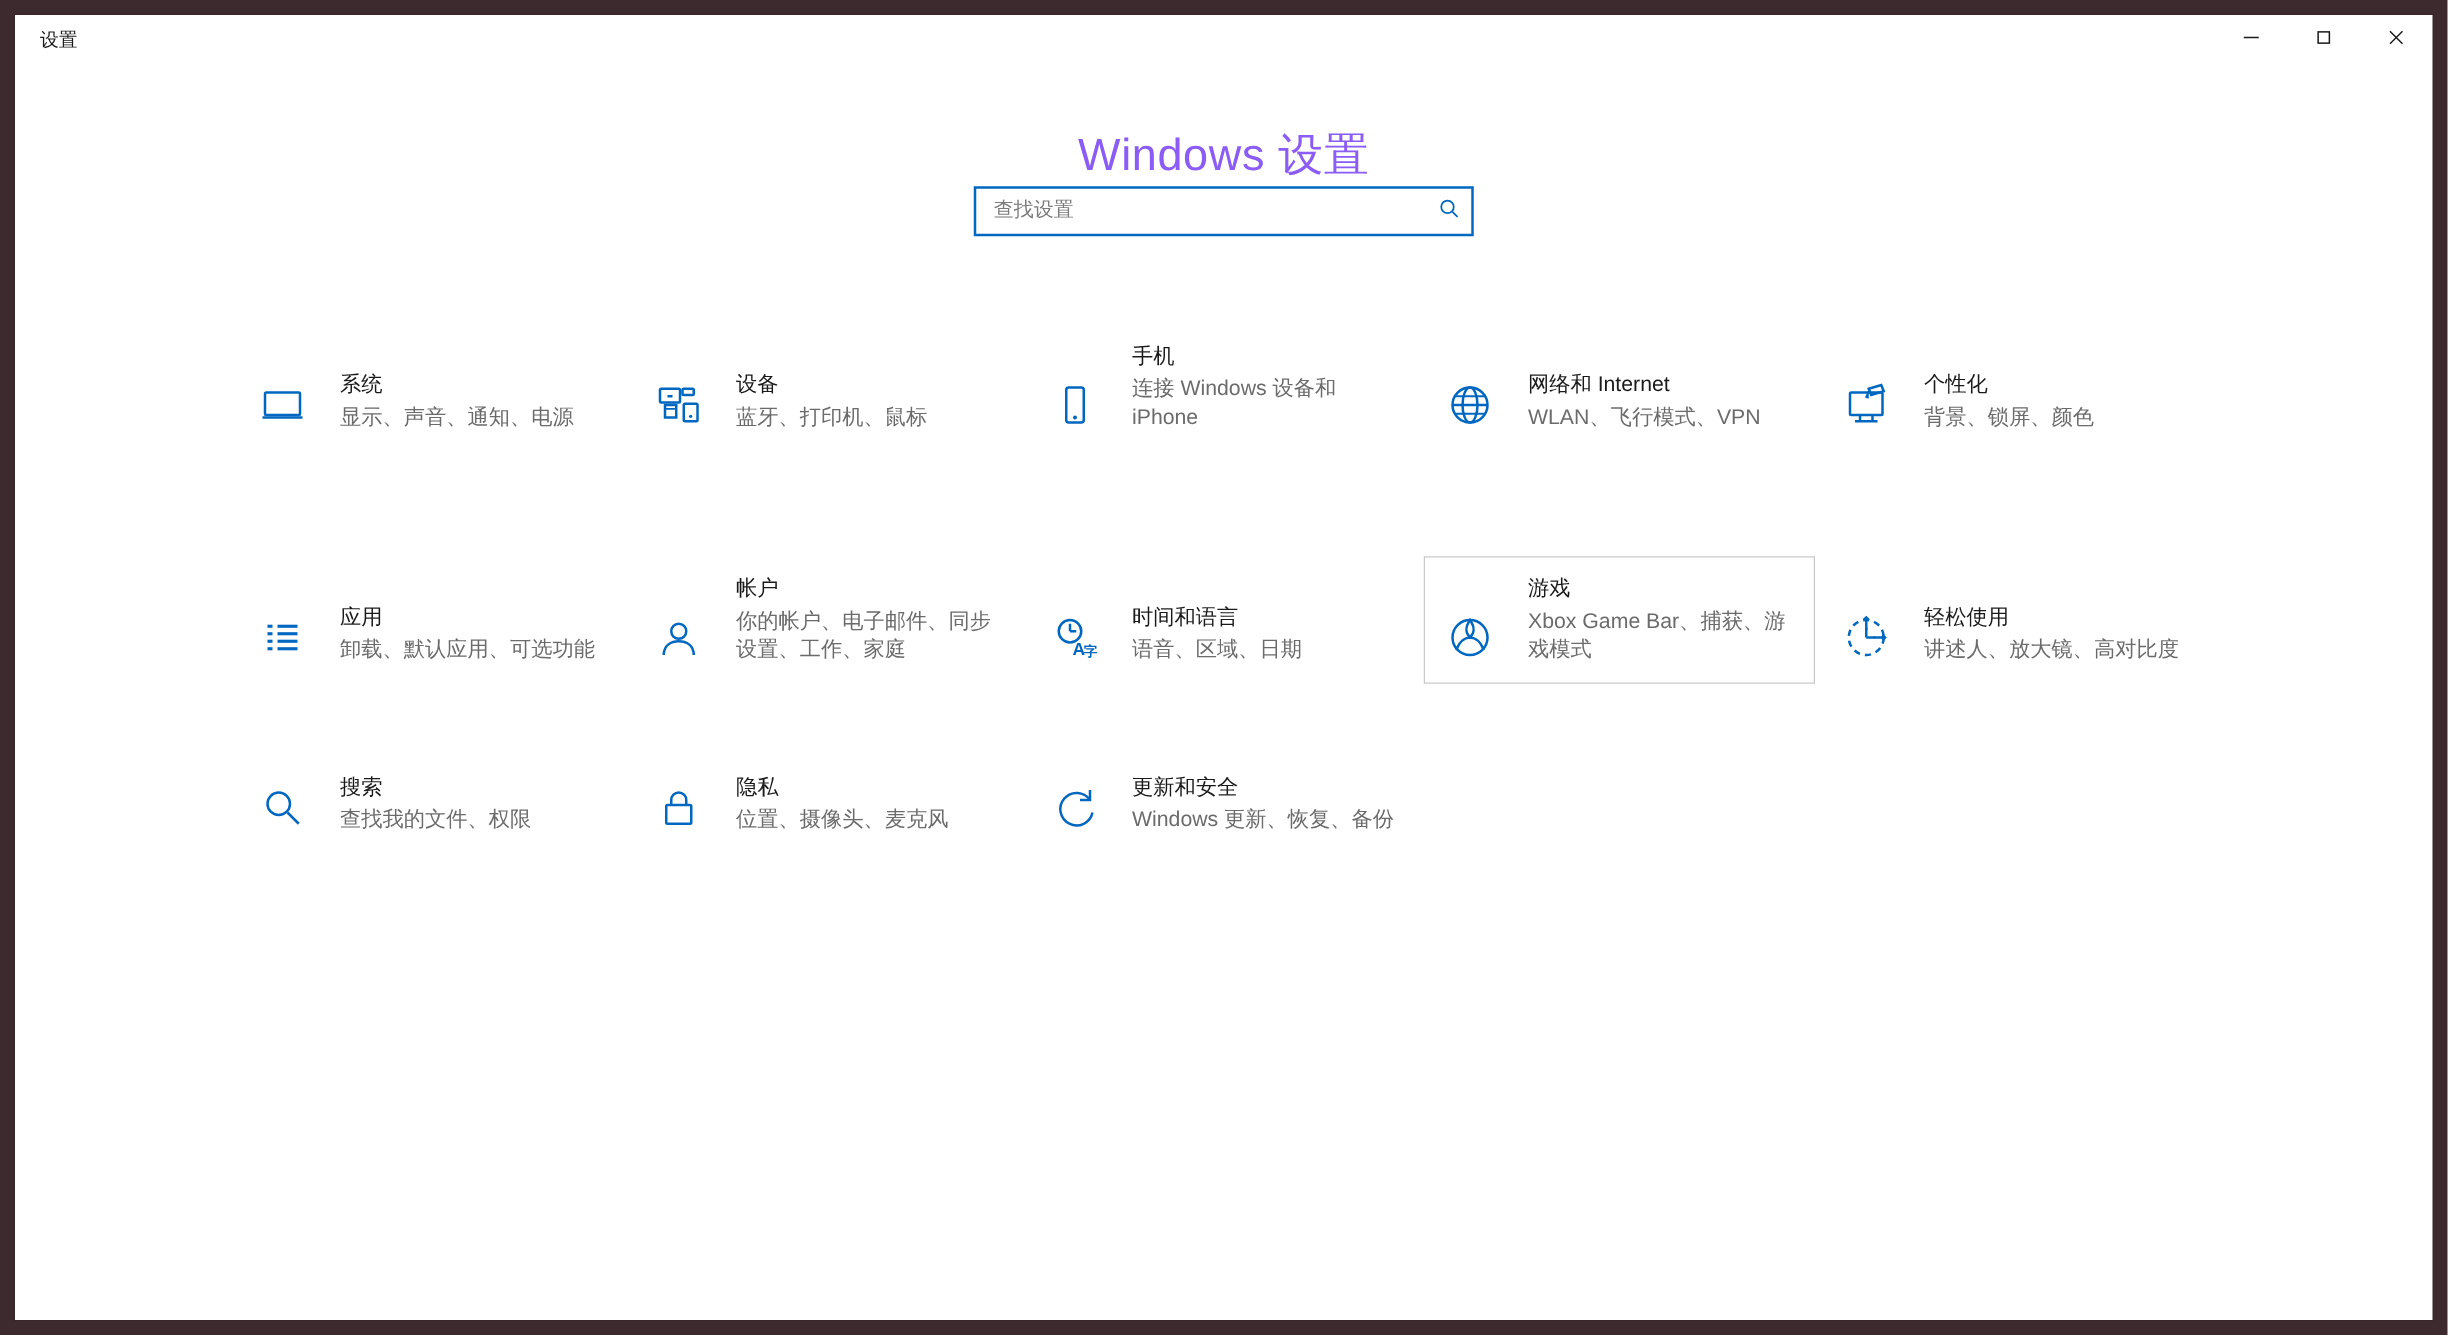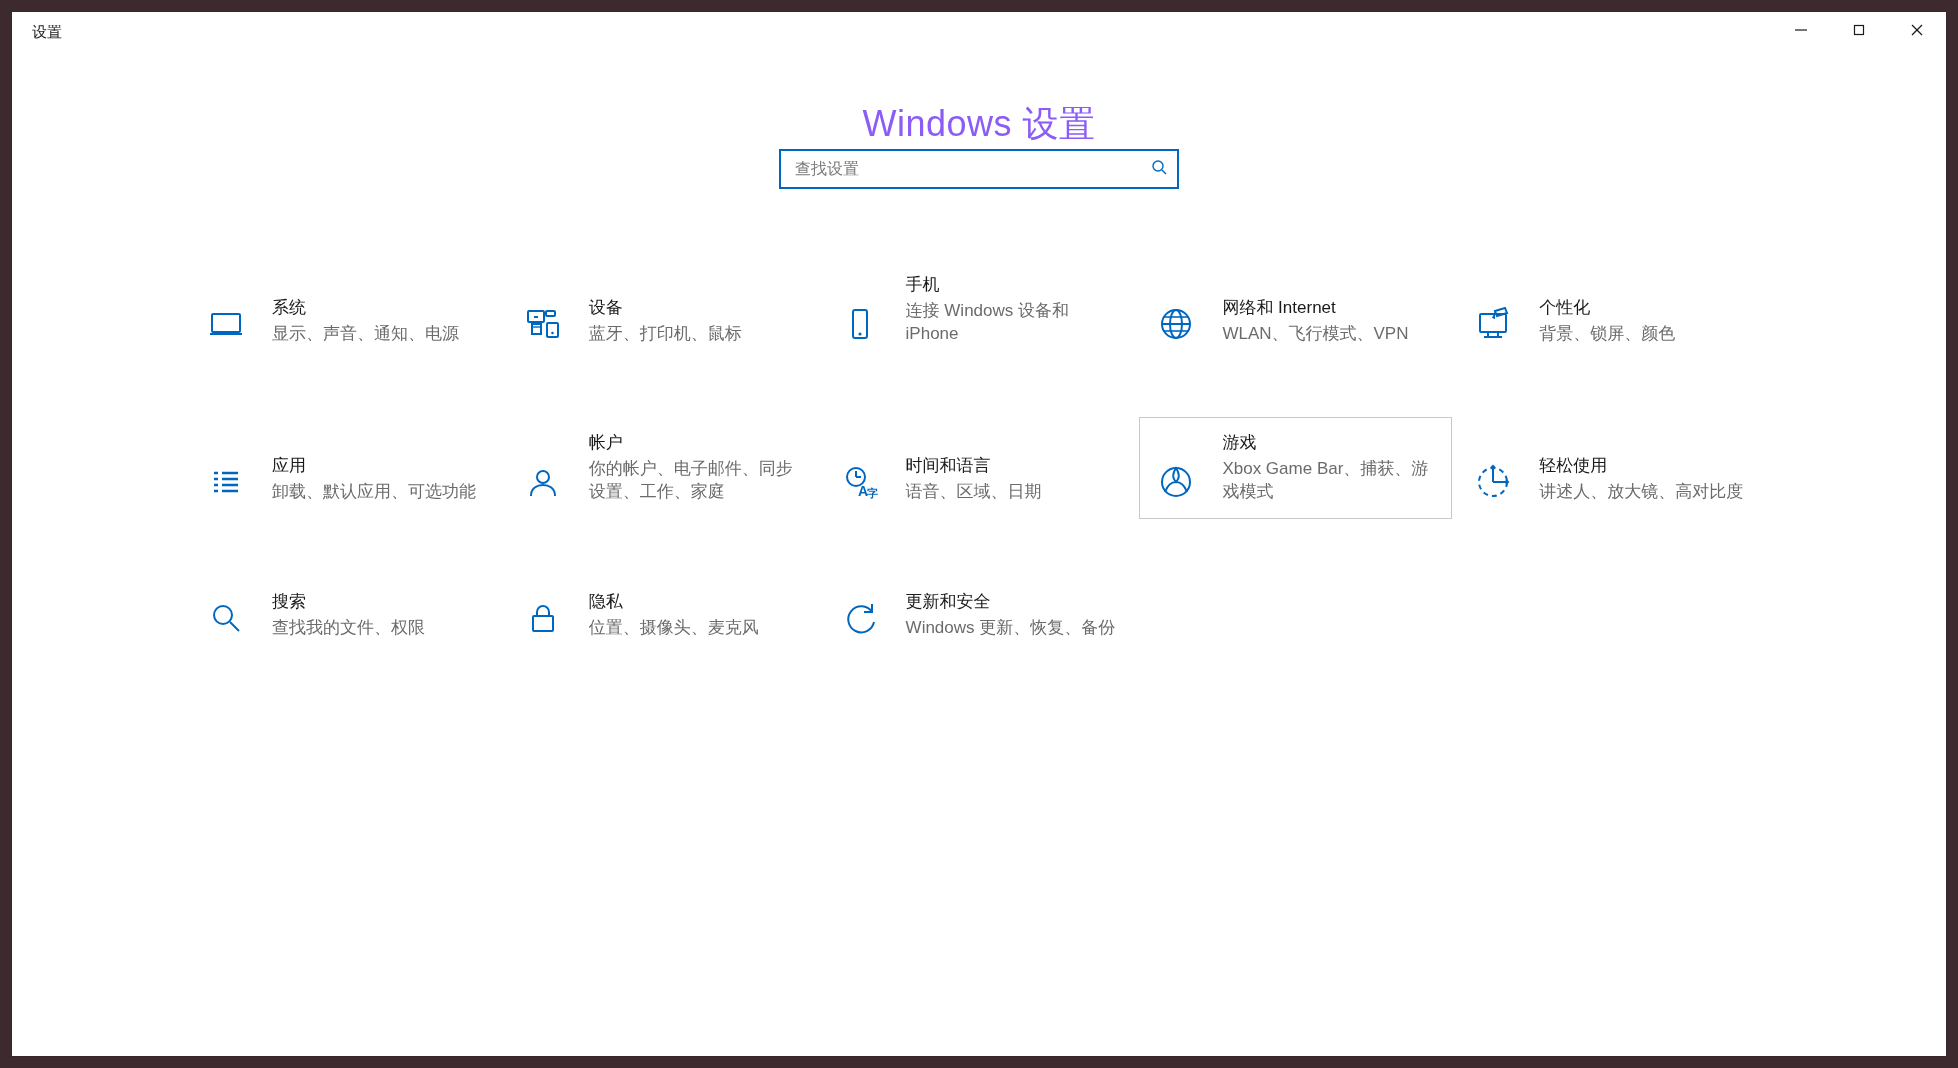--- a/index.html
+++ b/index.html
@@ -92,20 +92,21 @@
       display: flex;
       align-items: flex-end;
       padding: 14px 18px 14px 10px;
       border: 1px solid transparent;
       cursor: default;
       min-height: 80px;
     }
     .tile.hover {
       border-color: #c9c9c9;
       background: #ffffff;
+      margin-top: 28px;
     }
     .tile-icon {
       width: 40px;
       height: 40px;
       flex: 0 0 40px;
       margin-right: 26px;
       margin-left: 6px;
       color: #0067c0;
       display: flex;
       align-items: flex-start;

